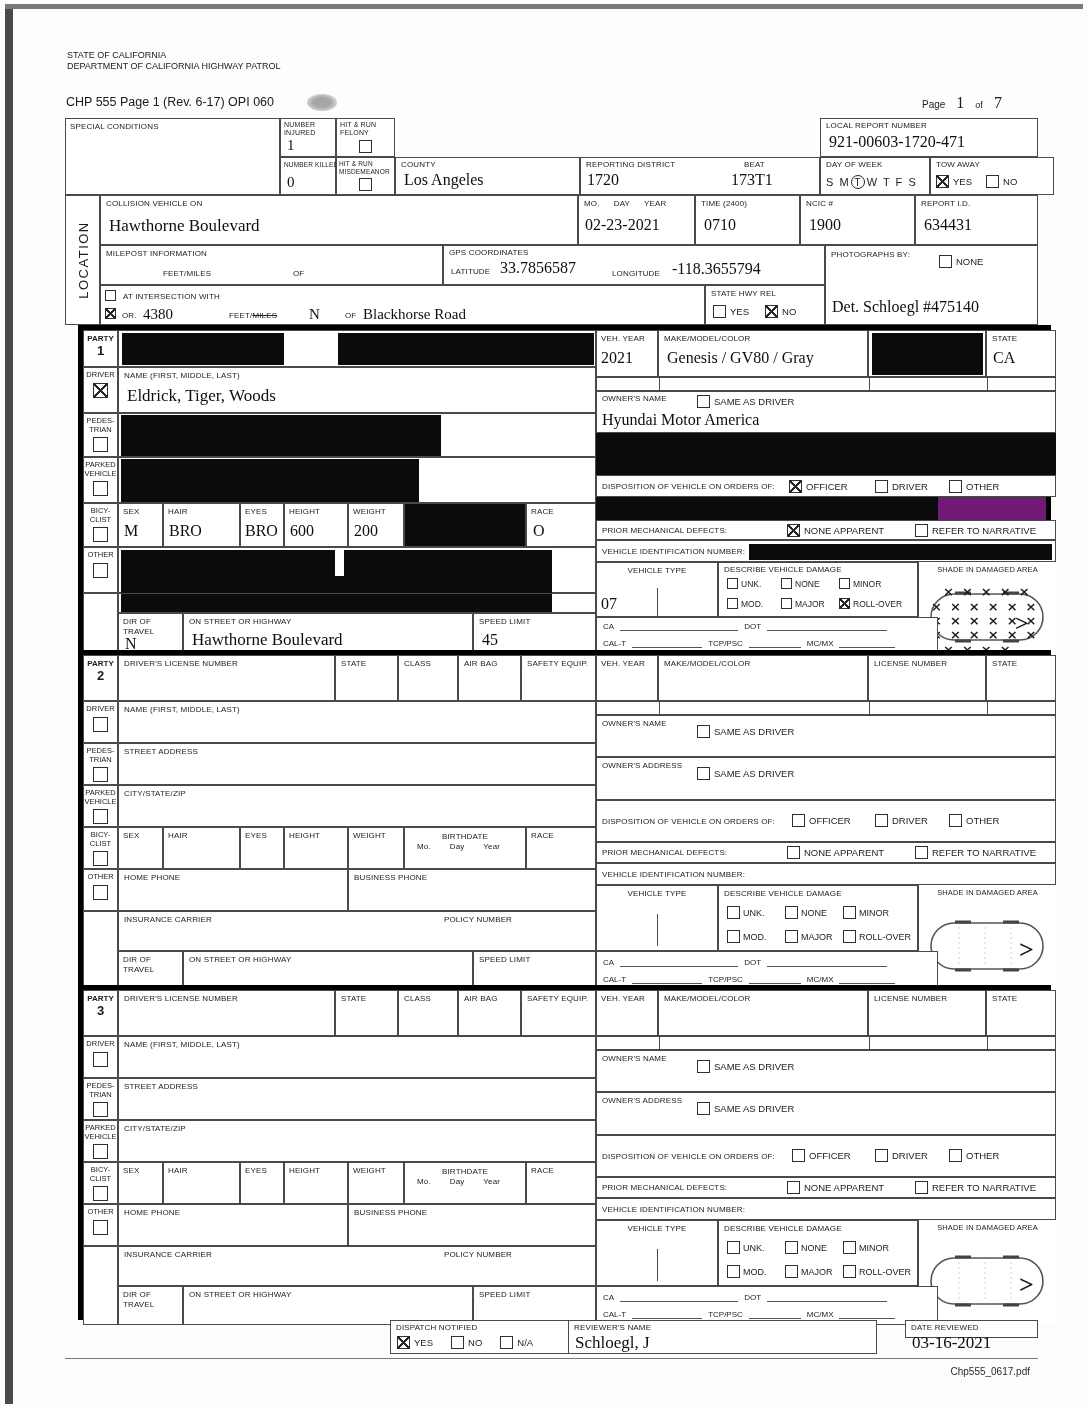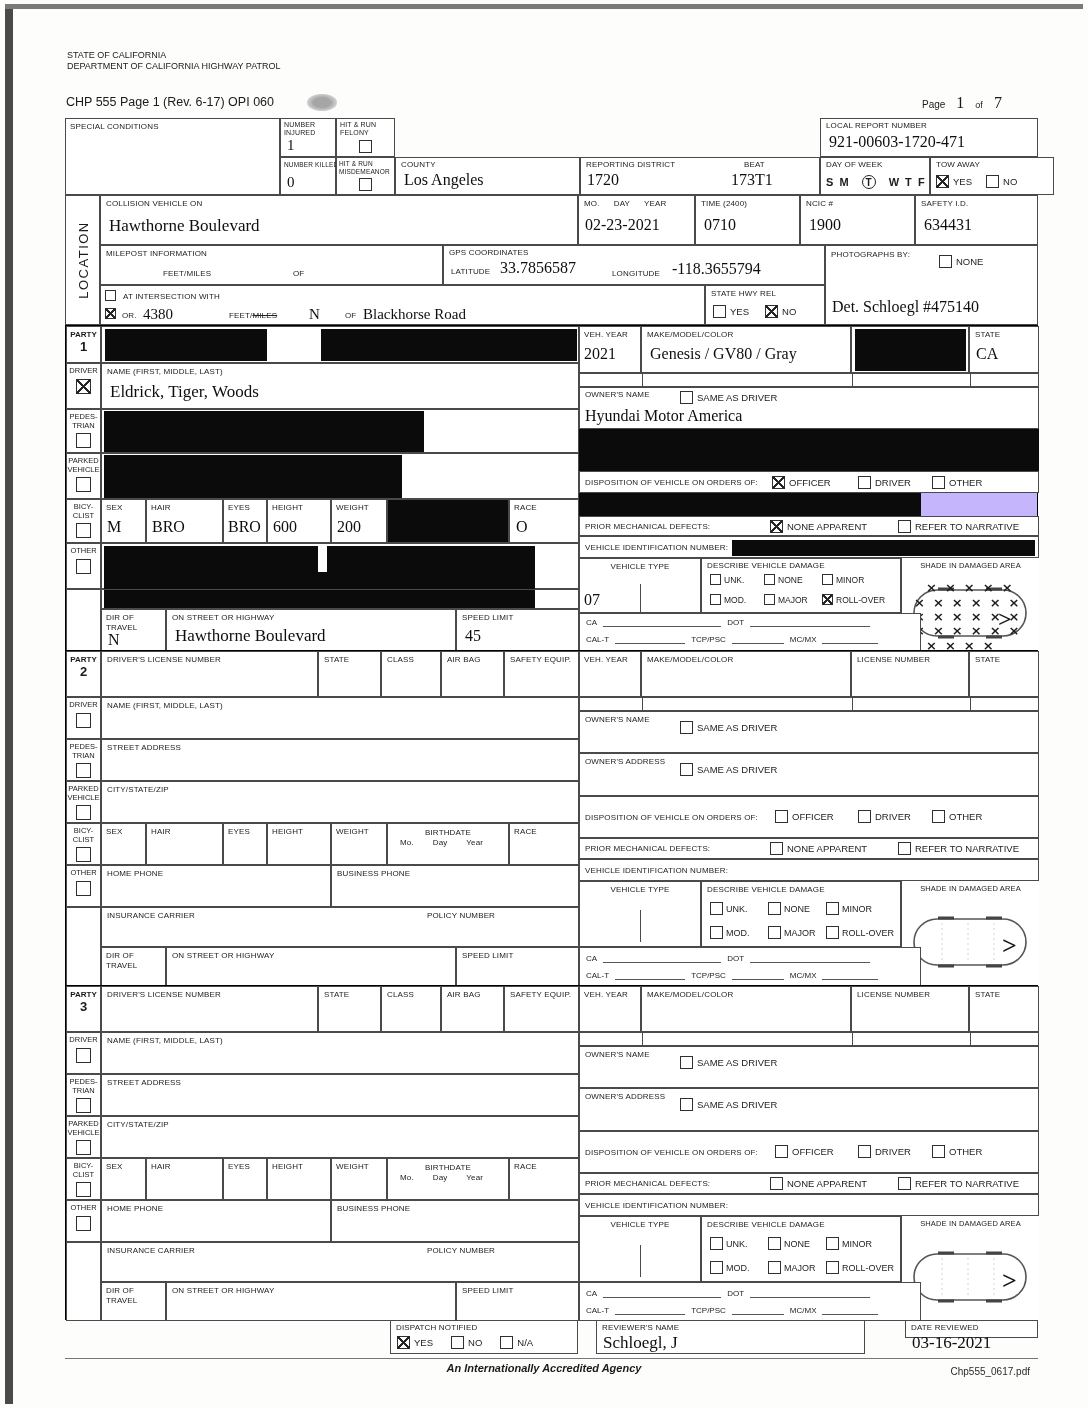--- a/index.html
+++ b/index.html
@@ -23,21 +23,21 @@
   .checked::before{content:"";position:absolute;inset:-1px;
     background:linear-gradient(to top right,transparent 45%,#262626 45%,#262626 55%,transparent 55%),
                linear-gradient(to bottom right,transparent 45%,#262626 45%,#262626 55%,transparent 55%)}
   .stub{position:absolute;display:flex;flex-direction:column;align-items:center;border:1px solid #4a4a4a;background:#fff;font-size:7.5px;text-align:center;padding-top:3px}
   .sl{white-space:pre-line;line-height:1.15}
   .stubbox{width:15px;height:15px;border:1.5px solid #2e2e2e;margin-top:3px;position:relative;background:#fff}
   .vline{position:absolute;width:1px;background:#4a4a4a}
   .uline{display:inline-block;border-bottom:1.2px solid #555;height:8px}
   .lrow{position:absolute;display:flex;align-items:flex-end;gap:6px;font-size:8px;color:#222}
   .circ{width:14px;height:14px;border:1.4px solid #222;border-radius:50%;text-align:center;line-height:13px;font-size:10px;flex:none}
-  .pbox{position:absolute;left:65px;width:973px;border:1px solid #000000;background:#c4b5fd}
+  .pbox{position:absolute;left:78px;width:973px;border:5px solid #000000;background:#701a75}
   .cardiag{position:absolute}
   .xg{font:bold 13px "DejaVu Sans",sans-serif;fill:#1d1d1d}
   .stamp{position:absolute;left:307px;top:94px;width:30px;height:17px;border-radius:4px;opacity:.85;
     background:radial-gradient(ellipse at center,#969696 0 40%,#c6c6c6 68%,transparent 74%)}
   .hl{position:absolute;white-space:nowrap}
 </style>
 </head>
 <body>
 
 <div class="page">
@@ -86,21 +86,21 @@
     <span class="val" style="left:8px;top:13px">Los Angeles</span>
   </div>
   <div class="c" style="left:580px;top:157px;width:240px;height:38px">
     <span class="lb" style="left:5px;top:2px">REPORTING DISTRICT</span>
     <span class="lb" style="left:163px;top:2px">BEAT</span>
     <span class="val" style="left:6px;top:13px">1720</span>
     <span class="val" style="left:150px;top:13px">173T1</span>
   </div>
   <div class="c" style="left:820px;top:157px;width:110px;height:38px">
     <span class="lb" style="left:5px;top:2px">DAY OF WEEK</span>
-    <div class="frow" style="left:5px;top:17px;gap:13px;font-weight:bold;font-size:11px">
+    <div class="frow" style="left:5px;top:17px;gap:2px;font-weight:normal;font-size:11px">
       <span class="pre">S  M</span>
       <span class="circ">T</span>
       <span class="pre">W  T  F  S</span>
     </div>
   </div>
   <div class="c" style="left:930px;top:157px;width:124px;height:38px">
     <span class="lb" style="left:5px;top:2px">TOW AWAY</span>
     <div class="frow" style="left:5px;top:17px">
       <span class="box checked"></span>
       <span>YES</span>
@@ -122,21 +122,21 @@
   </div>
   <div class="c" style="left:695px;top:195px;width:105px;height:50px">
     <span class="lb" style="left:5px;top:3px">TIME (2400)</span>
     <span class="val" style="left:8px;top:20px">0710</span>
   </div>
   <div class="c" style="left:800px;top:195px;width:115px;height:50px">
     <span class="lb" style="left:5px;top:3px">NCIC #</span>
     <span class="val" style="left:8px;top:20px">1900</span>
   </div>
   <div class="c" style="left:915px;top:195px;width:123px;height:50px">
-    <span class="lb" style="left:5px;top:3px">SAFETY I.D.</span>
+    <span class="lb" style="left:5px;top:3px">REPORT I.D.</span>
     <span class="val" style="left:8px;top:20px">634431</span>
   </div>
   <div class="c" style="left:100px;top:245px;width:343px;height:40px">
     <span class="lb" style="left:5px;top:3px">MILEPOST INFORMATION</span>
     <span class="lb" style="left:62px;top:23px">FEET/MILES</span>
     <span class="lb" style="left:192px;top:23px">OF</span>
   </div>
   <div class="c" style="left:443px;top:245px;width:382px;height:40px">
     <span class="lb" style="left:5px;top:2px">GPS COORDINATES</span>
     <span class="lb" style="left:7px;top:21px">LATITUDE</span>
@@ -821,24 +821,23 @@
     <span class="lb" style="left:5px;top:2px">DISPATCH NOTIFIED</span>
     <div class="frow" style="left:6px;top:15px;gap:4px">
       <span class="box checked"></span>
       <span>YES</span>
       <span class="box" style="margin-left:14px"></span>
       <span>NO</span>
       <span class="box" style="margin-left:14px"></span>
       <span>N/A</span>
     </div>
   </div>
-  <div class="c" style="left:596px;top:1320px;width:269px;height:34px">
+  <div class="c" style="left:568px;top:1320px;width:309px;height:34px">
     <span class="lb" style="left:5px;top:2px">REVIEWER'S NAME</span>
     <span class="val" style="left:6px;top:12px;font-size:17px">Schloegl, J</span>
   </div>
   <div class="c" style="left:905px;top:1320px;width:133px;height:18px">
     <span class="lb" style="left:5px;top:2px">DATE REVIEWED</span>
     <span class="val" style="left:6px;top:12px;font-size:17px">03-16-2021</span>
   </div>
   <div style="position:absolute;left:65px;top:1358px;width:973px;height:1px;background:#777"></div>
-  <div style="position:absolute;left:0;top:1362px;width:1088px;text-align:center;font-size:11px;font-weight:bold;font-style:italic">An Internationally Accredited Agency</div>
   <div style="position:absolute;left:930px;top:1366px;width:100px;text-align:right;font-size:10px;color:#2a2a2a">Chp555_0617.pdf</div>
 </div>
 
 </body></html>

